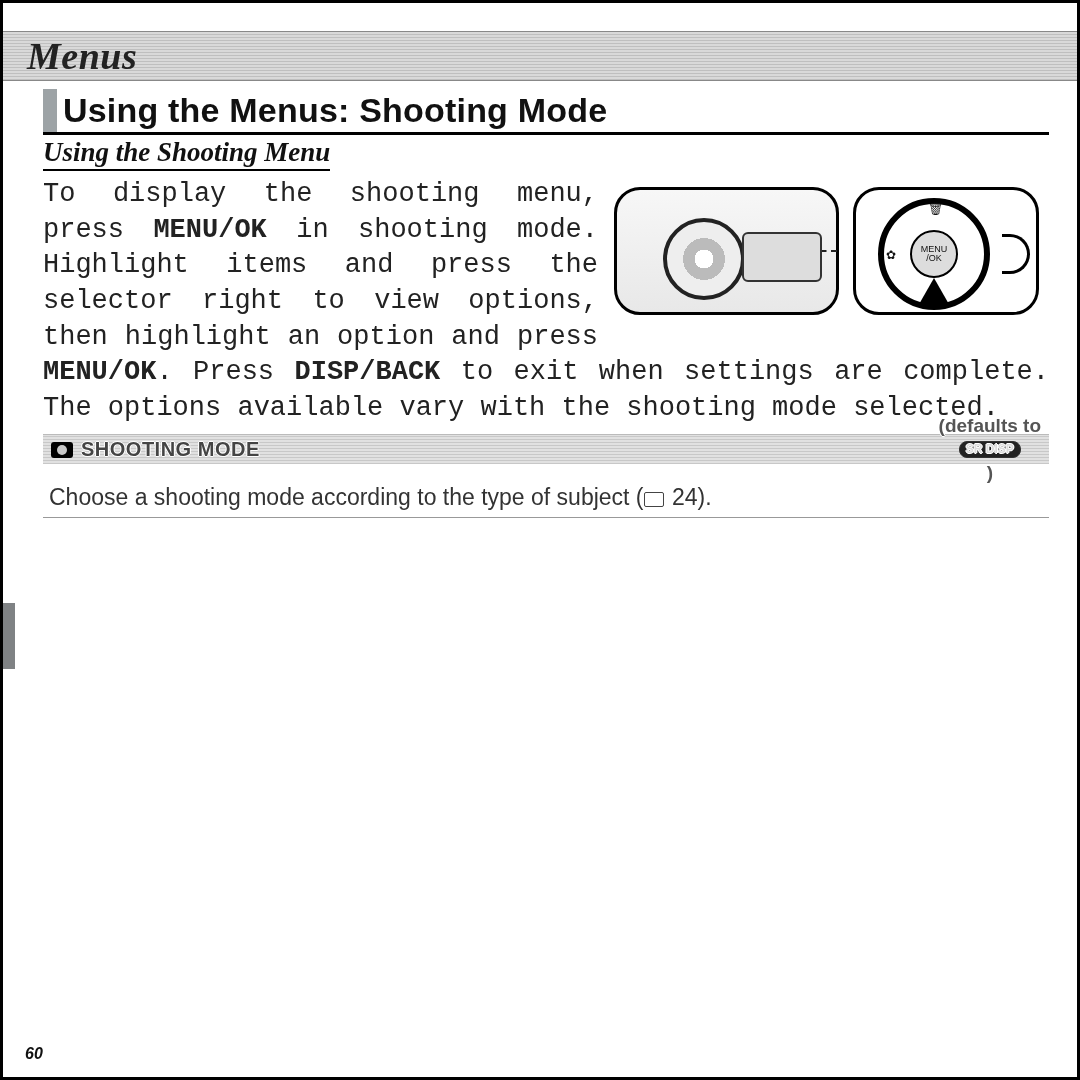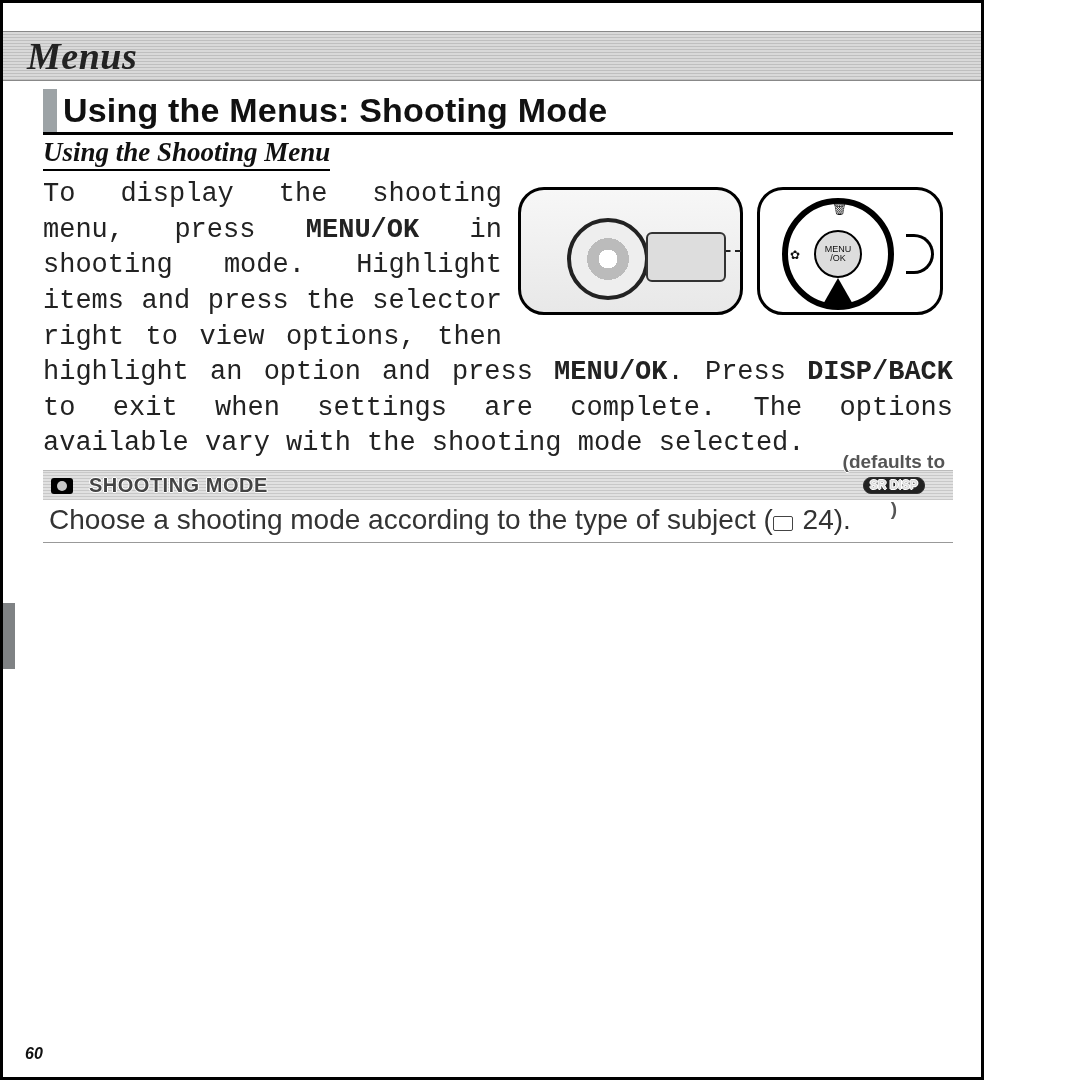--- a/index.html
+++ b/index.html
@@ -1,18 +1,18 @@
 <!DOCTYPE html>
 <html><head>
 <meta charset="utf-8">
 <style>
   * { box-sizing: border-box; margin: 0; padding: 0; }
   html, body { width: 1080px; height: 1080px; background: #fff; font-family: "Helvetica Neue", Arial, sans-serif; color: #111; }
   .page {
-    width: 984px; height: 1080px;
+    width: 1080px; height: 1080px;
     border: 3px solid #000;
     position: relative;
     padding: 0;
   }
   .chapter-bar {
     margin-top: 28px;
     height: 50px;
     background: repeating-linear-gradient(
       0deg,
       #bfbfbf 0px, #bfbfbf 1px,
@@ -127,21 +127,21 @@
   .option-header{
     border-top:1px solid #bbb;
     background: repeating-linear-gradient(
       0deg,
       #c8c8c8 0px, #c8c8c8 1px,
       #e1e1e1 1px, #e1e1e1 3px
     );
     height:30px; display:flex; align-items:center;
     padding:0 8px; justify-content:space-between;
   }
-  .opt-left{ display:flex; align-items:center; gap:16px; }
+  .opt-left{ display:flex; align-items:center; gap:8px; }
   .cam-icon{
     width:22px; height:16px; background:#000; border-radius:3px;
     position:relative; display:inline-block;
   }
   .cam-icon::before{
     content:""; position:absolute; left:6px; top:3px; width:10px; height:10px;
     background:#c8c8c8; border-radius:50%;
   }
   .opt-title{
     font-weight:600; font-size:20px; letter-spacing:0.5px;
@@ -152,21 +152,21 @@
     font-size:19px; color:#555; font-weight:700;
     text-shadow: -1px 0 #fff, 1px 0 #fff, 0 -1px #fff, 0 1px #fff;
     display:flex; align-items:center; gap:4px;flex-direction:column;
   }
   .badge{
     display:inline-block; padding:1px 6px;
     border:1px solid #333; border-radius:8px;
     background:#222; color:#ddd; font-size:12px; line-height:1.1;
   }
   .option-desc{
-    font-size:28px; padding:4px 6px 6px 6px;
+    font-size:23px; padding:20px 6px 6px 6px;
     border-bottom:1px solid #999; color:#333;
   }
   .book-icon{
     display:inline-block; width:20px; height:15px;
     border:1.5px solid #444; border-radius:2px;
     position:relative; vertical-align:-2px; margin-right:2px;
     background:linear-gradient(90deg,#fff 0 48%,#444 48% 52%,#fff 52% 100%);
   }
 
   .side-tab{

